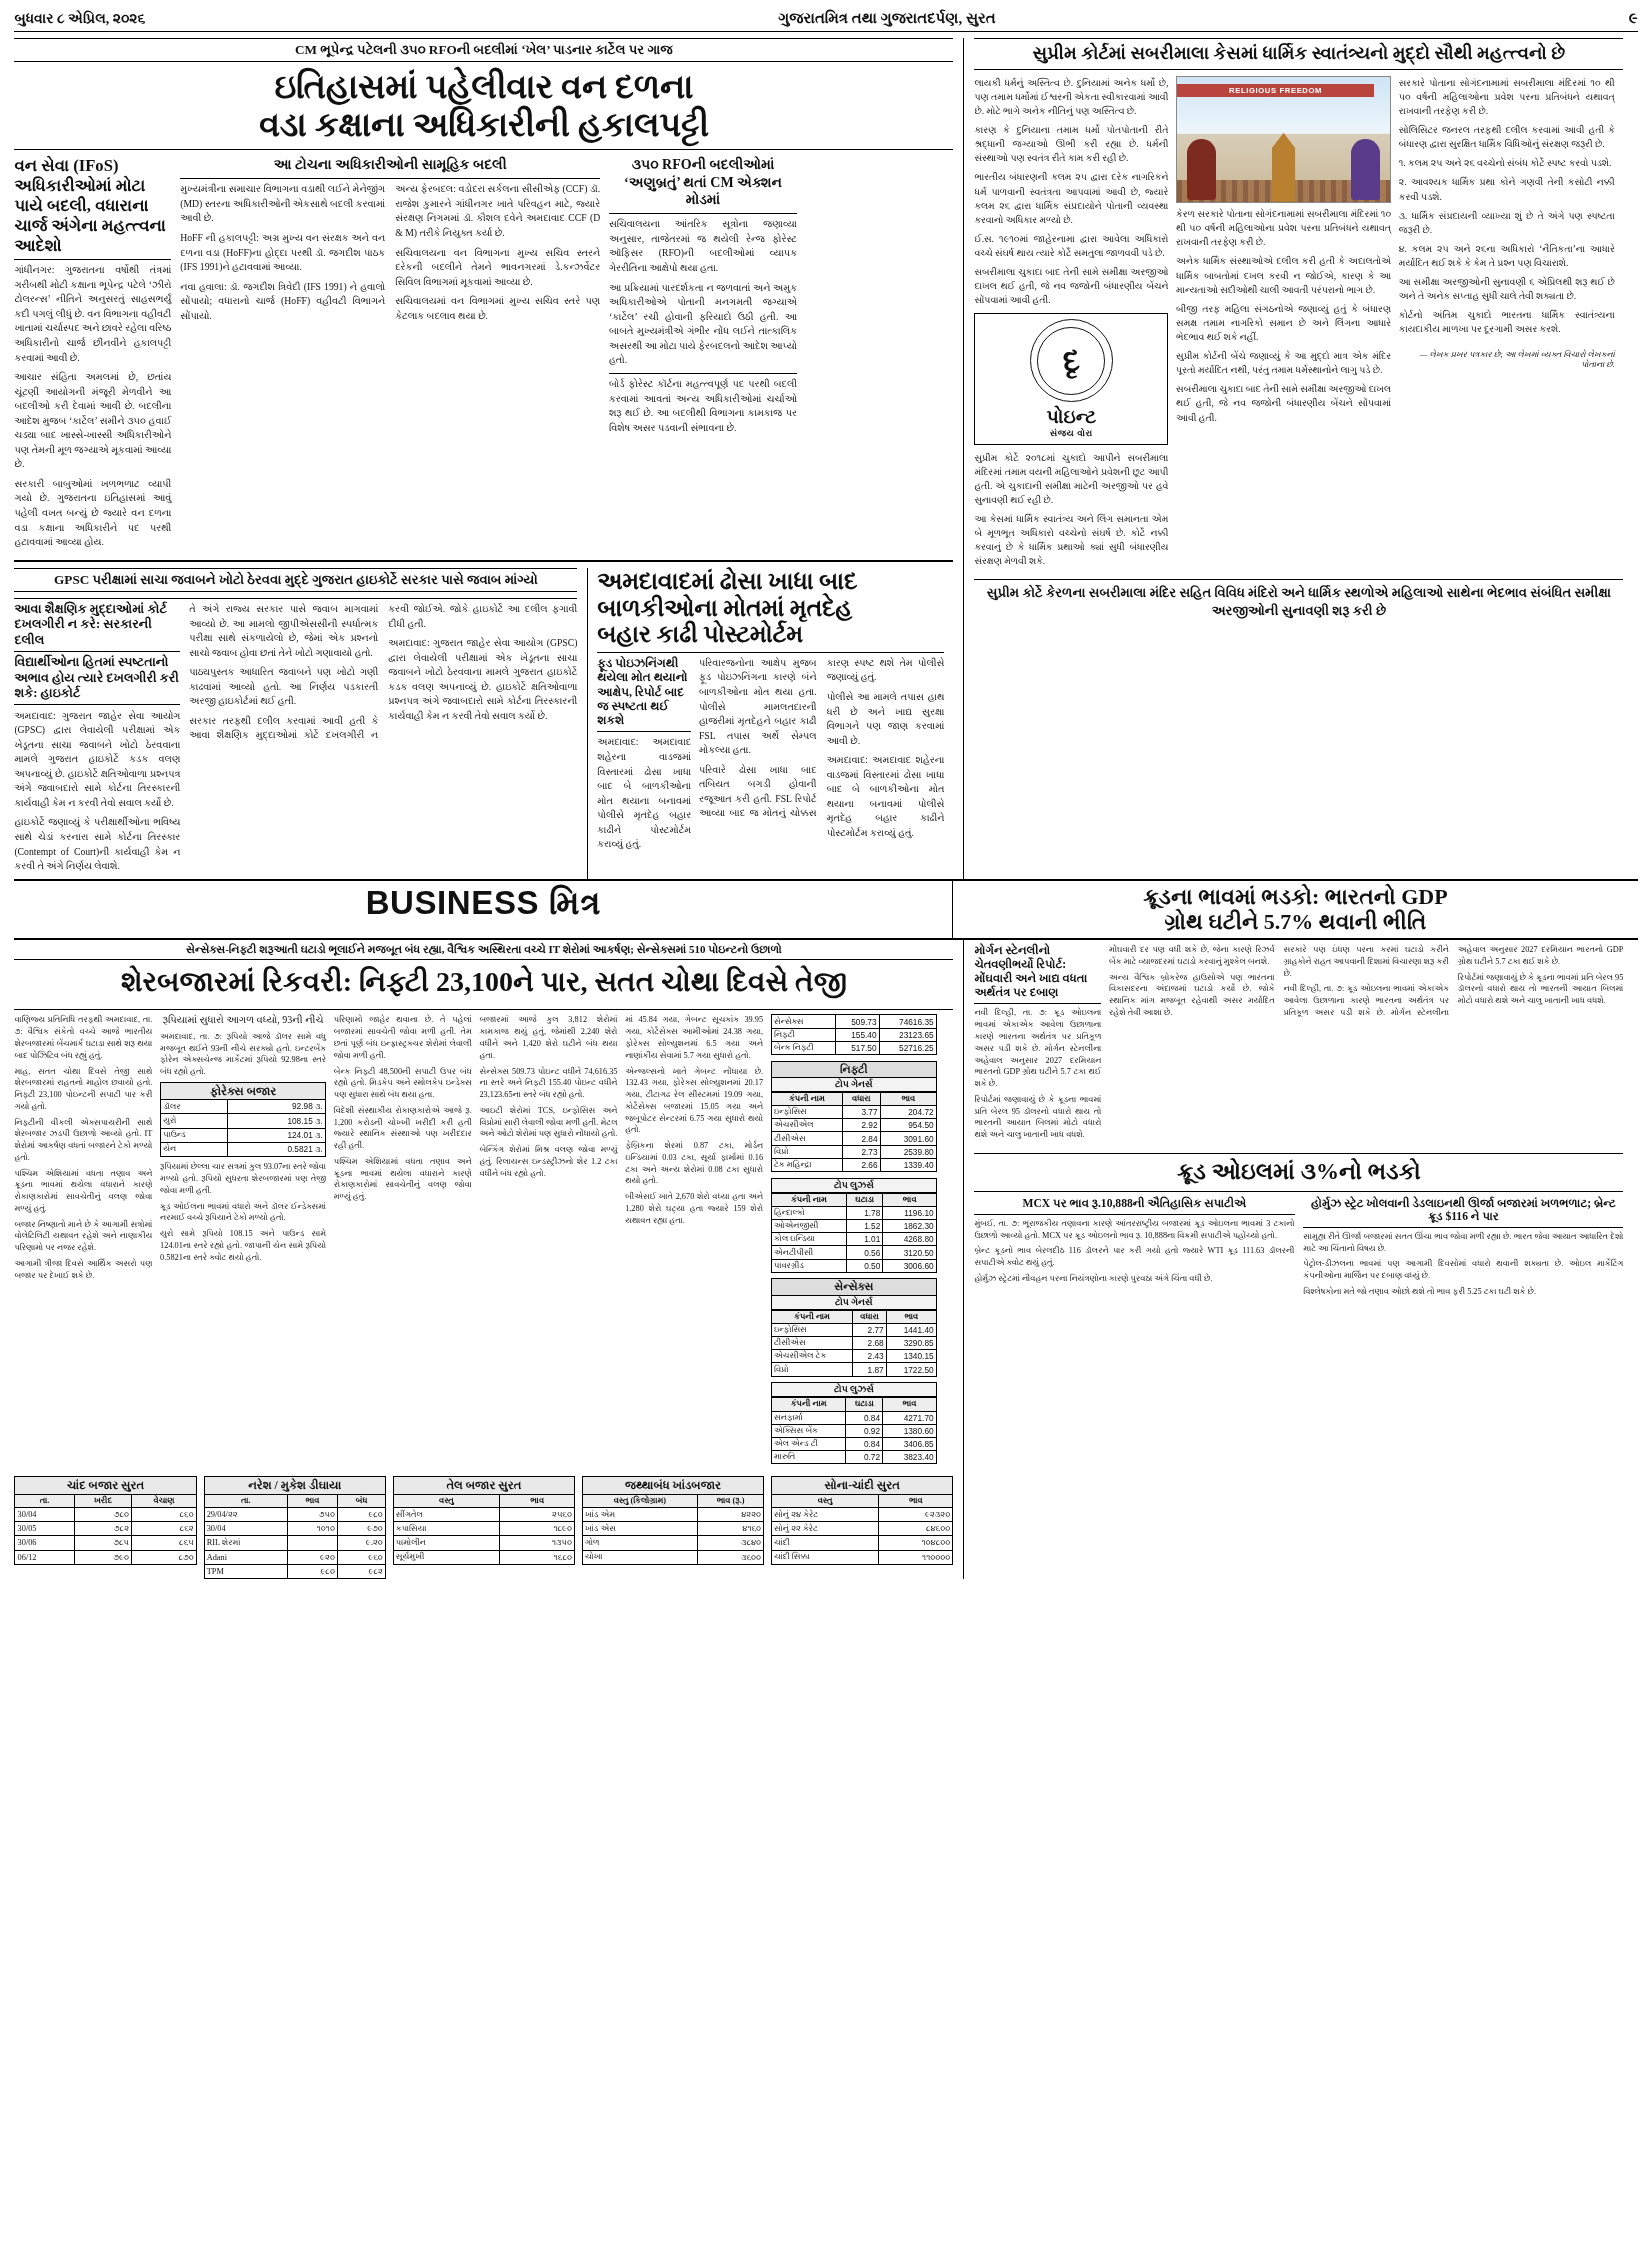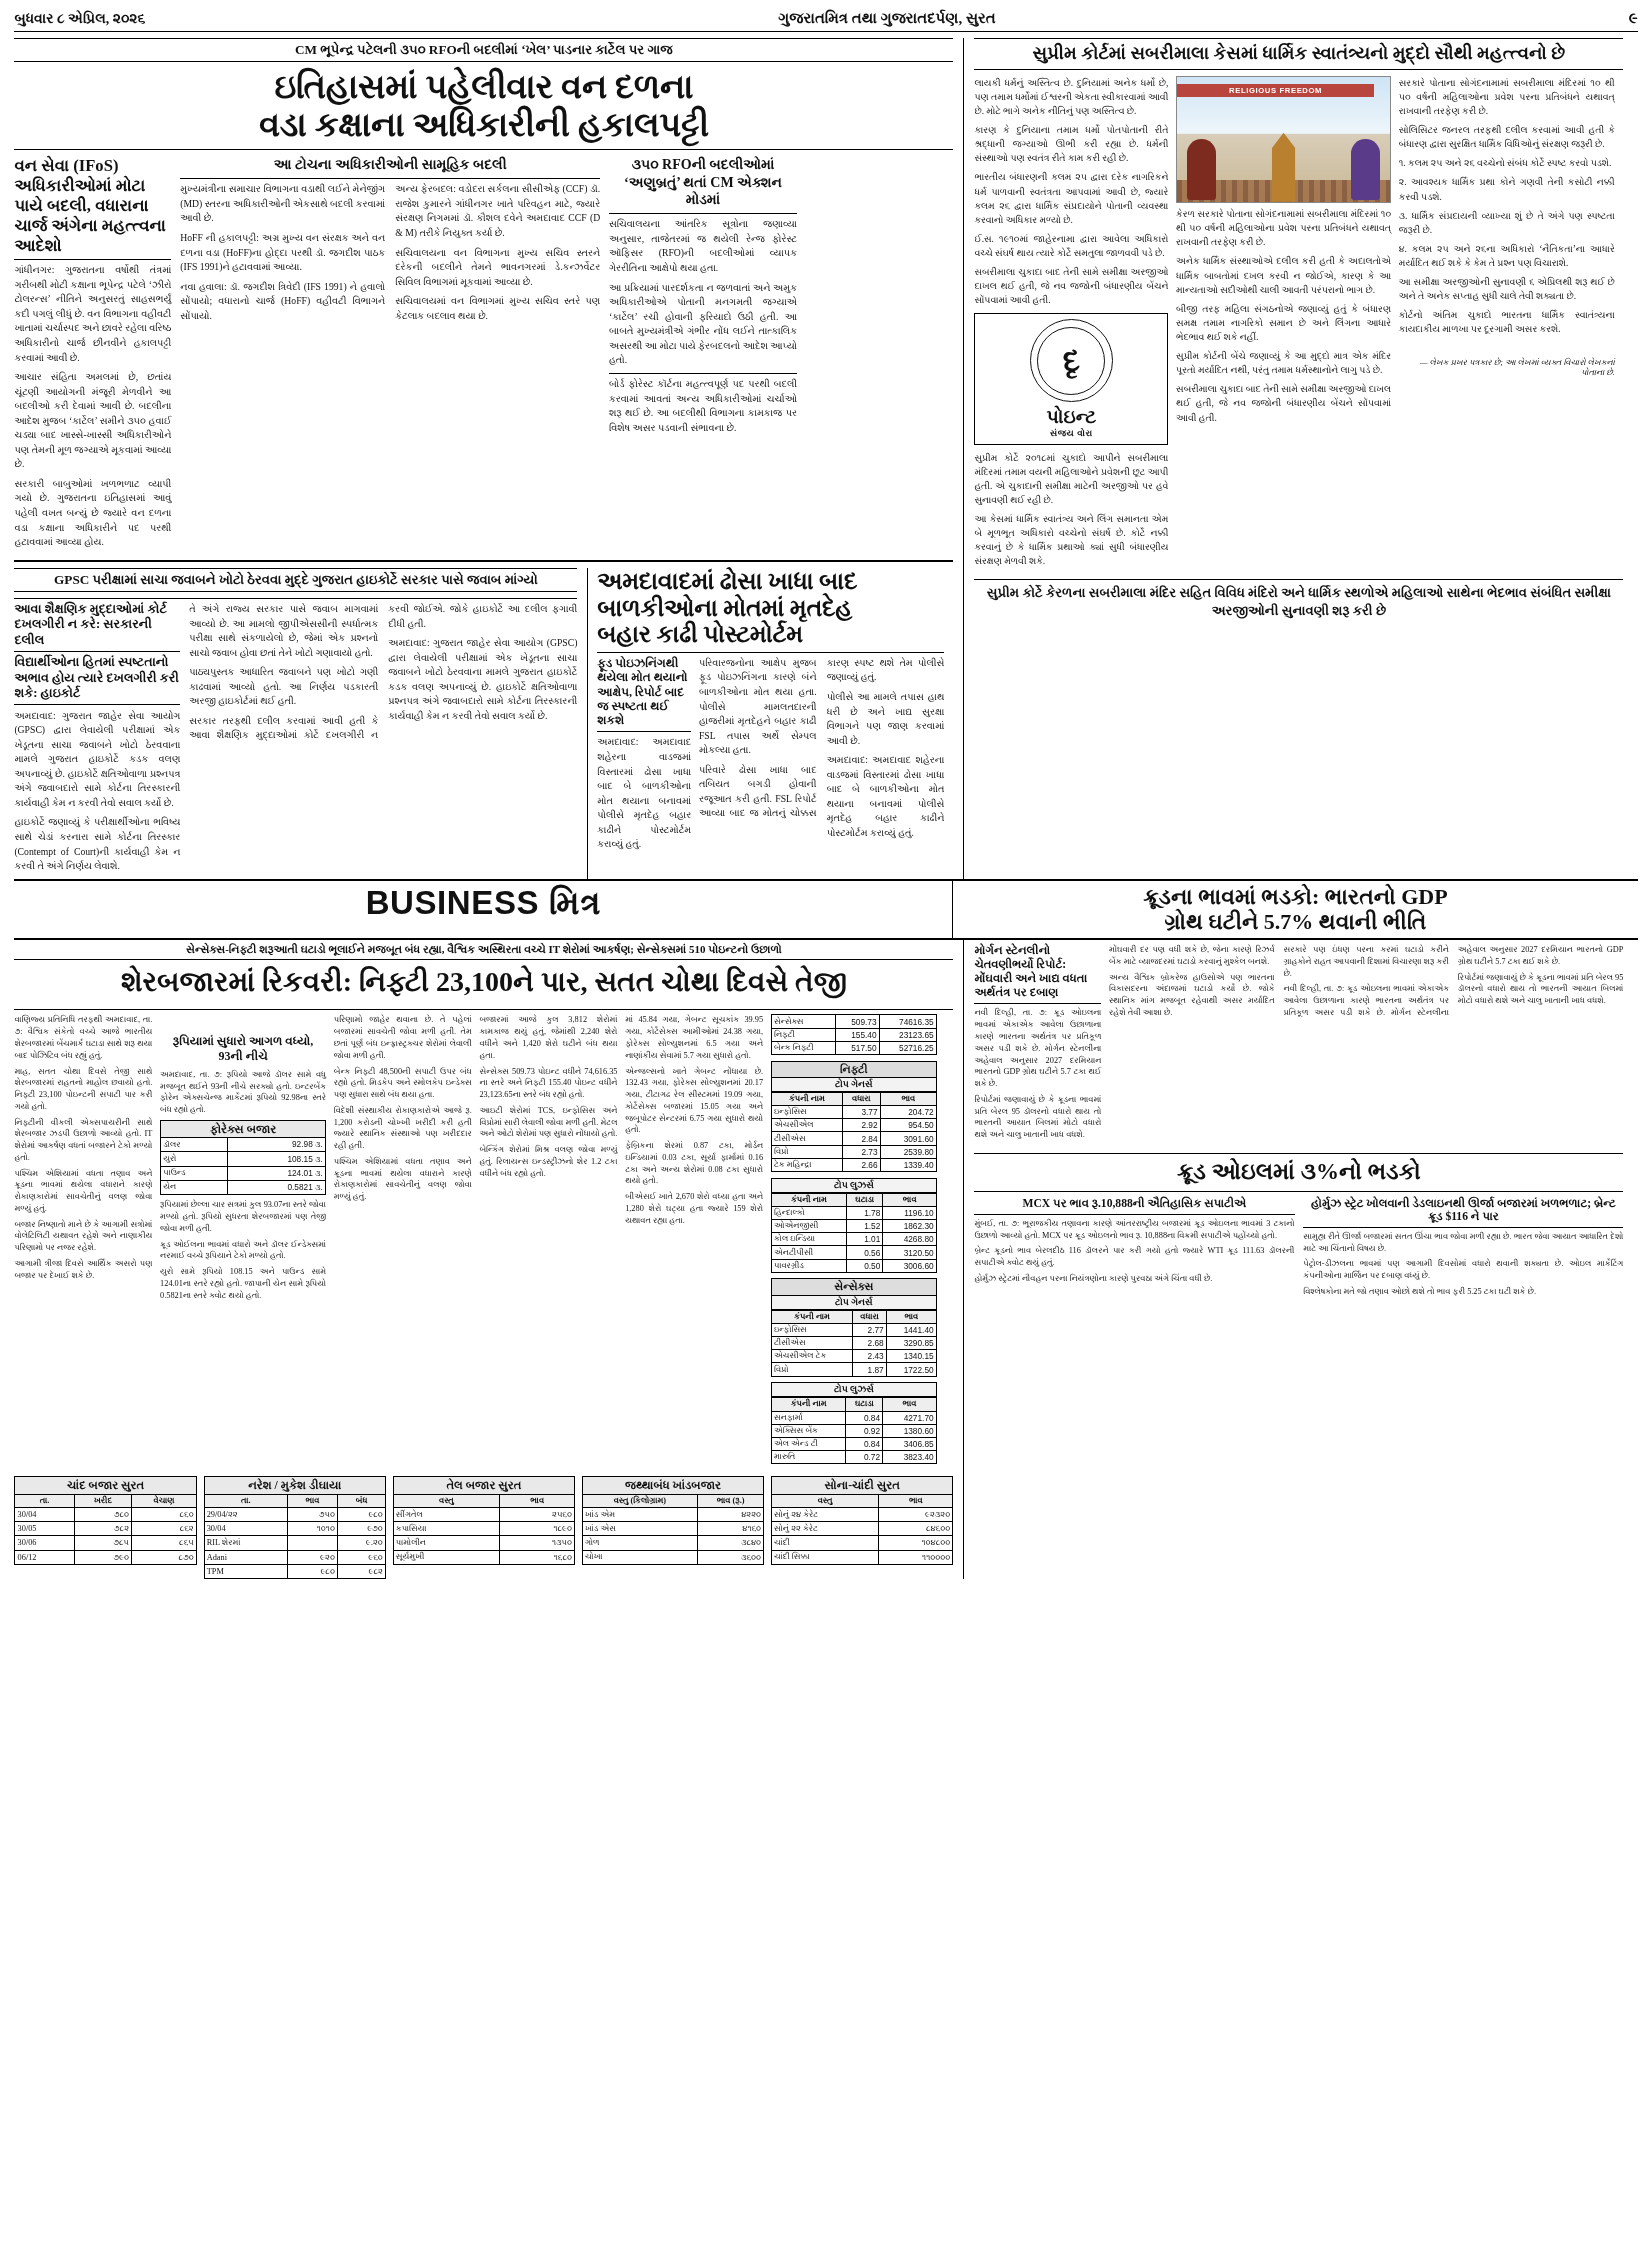--- a/index.html
+++ b/index.html
@@ -103,21 +103,21 @@
   .logo-circle:before {
     content:""; position:absolute; inset:6.6px; border-radius:50%; border:1.1px solid #111;
   }
   .logo-text { font-size:19px; font-weight:bold; margin-top:3.3px; }
   .logo-sub { font-size:8.8px; font-weight:bold; letter-spacing:0.6px; }
 
   .caption-strip {
     font-size:13.2px; font-weight:bold; text-align:center; line-height:1.3;
     border-top:1.1px solid #000; padding-top:4.4px; margin-top:5.5px;
   }
-  .byline { font-size:8.3px; text-align:right; font-style:italic; margin-top:21px; }
+  .byline { font-size:8.3px; text-align:right; font-style:italic; margin-top:13px; }
 
   
   .biz-band {
     border-top:2.2px solid #000; border-bottom:2.2px solid #000;
     margin-top:0; display:flex; align-items:stretch;
   }
   .biz-title {
     width:939px; text-align:center; font-size:33px; font-weight:bold;
     font-family:"Liberation Sans", sans-serif; padding:3.3px 0; letter-spacing:0.6px;
     border-right:1.7px solid #000;
@@ -133,21 +133,21 @@
 
   .biz-wrap { display:flex; gap:10px; }
   .biz-left { width:939px; }
   .biz-right { width:660px; border-left:1.1px solid #000; padding-left:10px; }
 
   .biz-headline {
     font-size:28px; font-weight:bold; text-align:center; line-height:1.15;
     padding:5.5px 0 6.6px 0;
   }
 
-  .quote-head { font-size:12px; font-weight:bold; text-align:center; margin-bottom:4.4px;margin-top:20px; }
+  .quote-head { font-size:10px; font-weight:normal; text-align:center; margin-bottom:4.4px; }
 
   
   table.mini { width:100%; border-collapse:collapse; font-size:8.3px; }
   table.mini th, table.mini td {
     border:0.6px solid #000; padding:1.1px 2.2px; text-align:left; font-size:8.3px;
   }
   table.mini th { font-weight:bold; text-align:center; background:#eee; }
   table.mini td.num { text-align:right; font-family:"Liberation Sans", sans-serif; }
   .tbl-title {
     font-size:11.6px; font-weight:bold; text-align:center;

